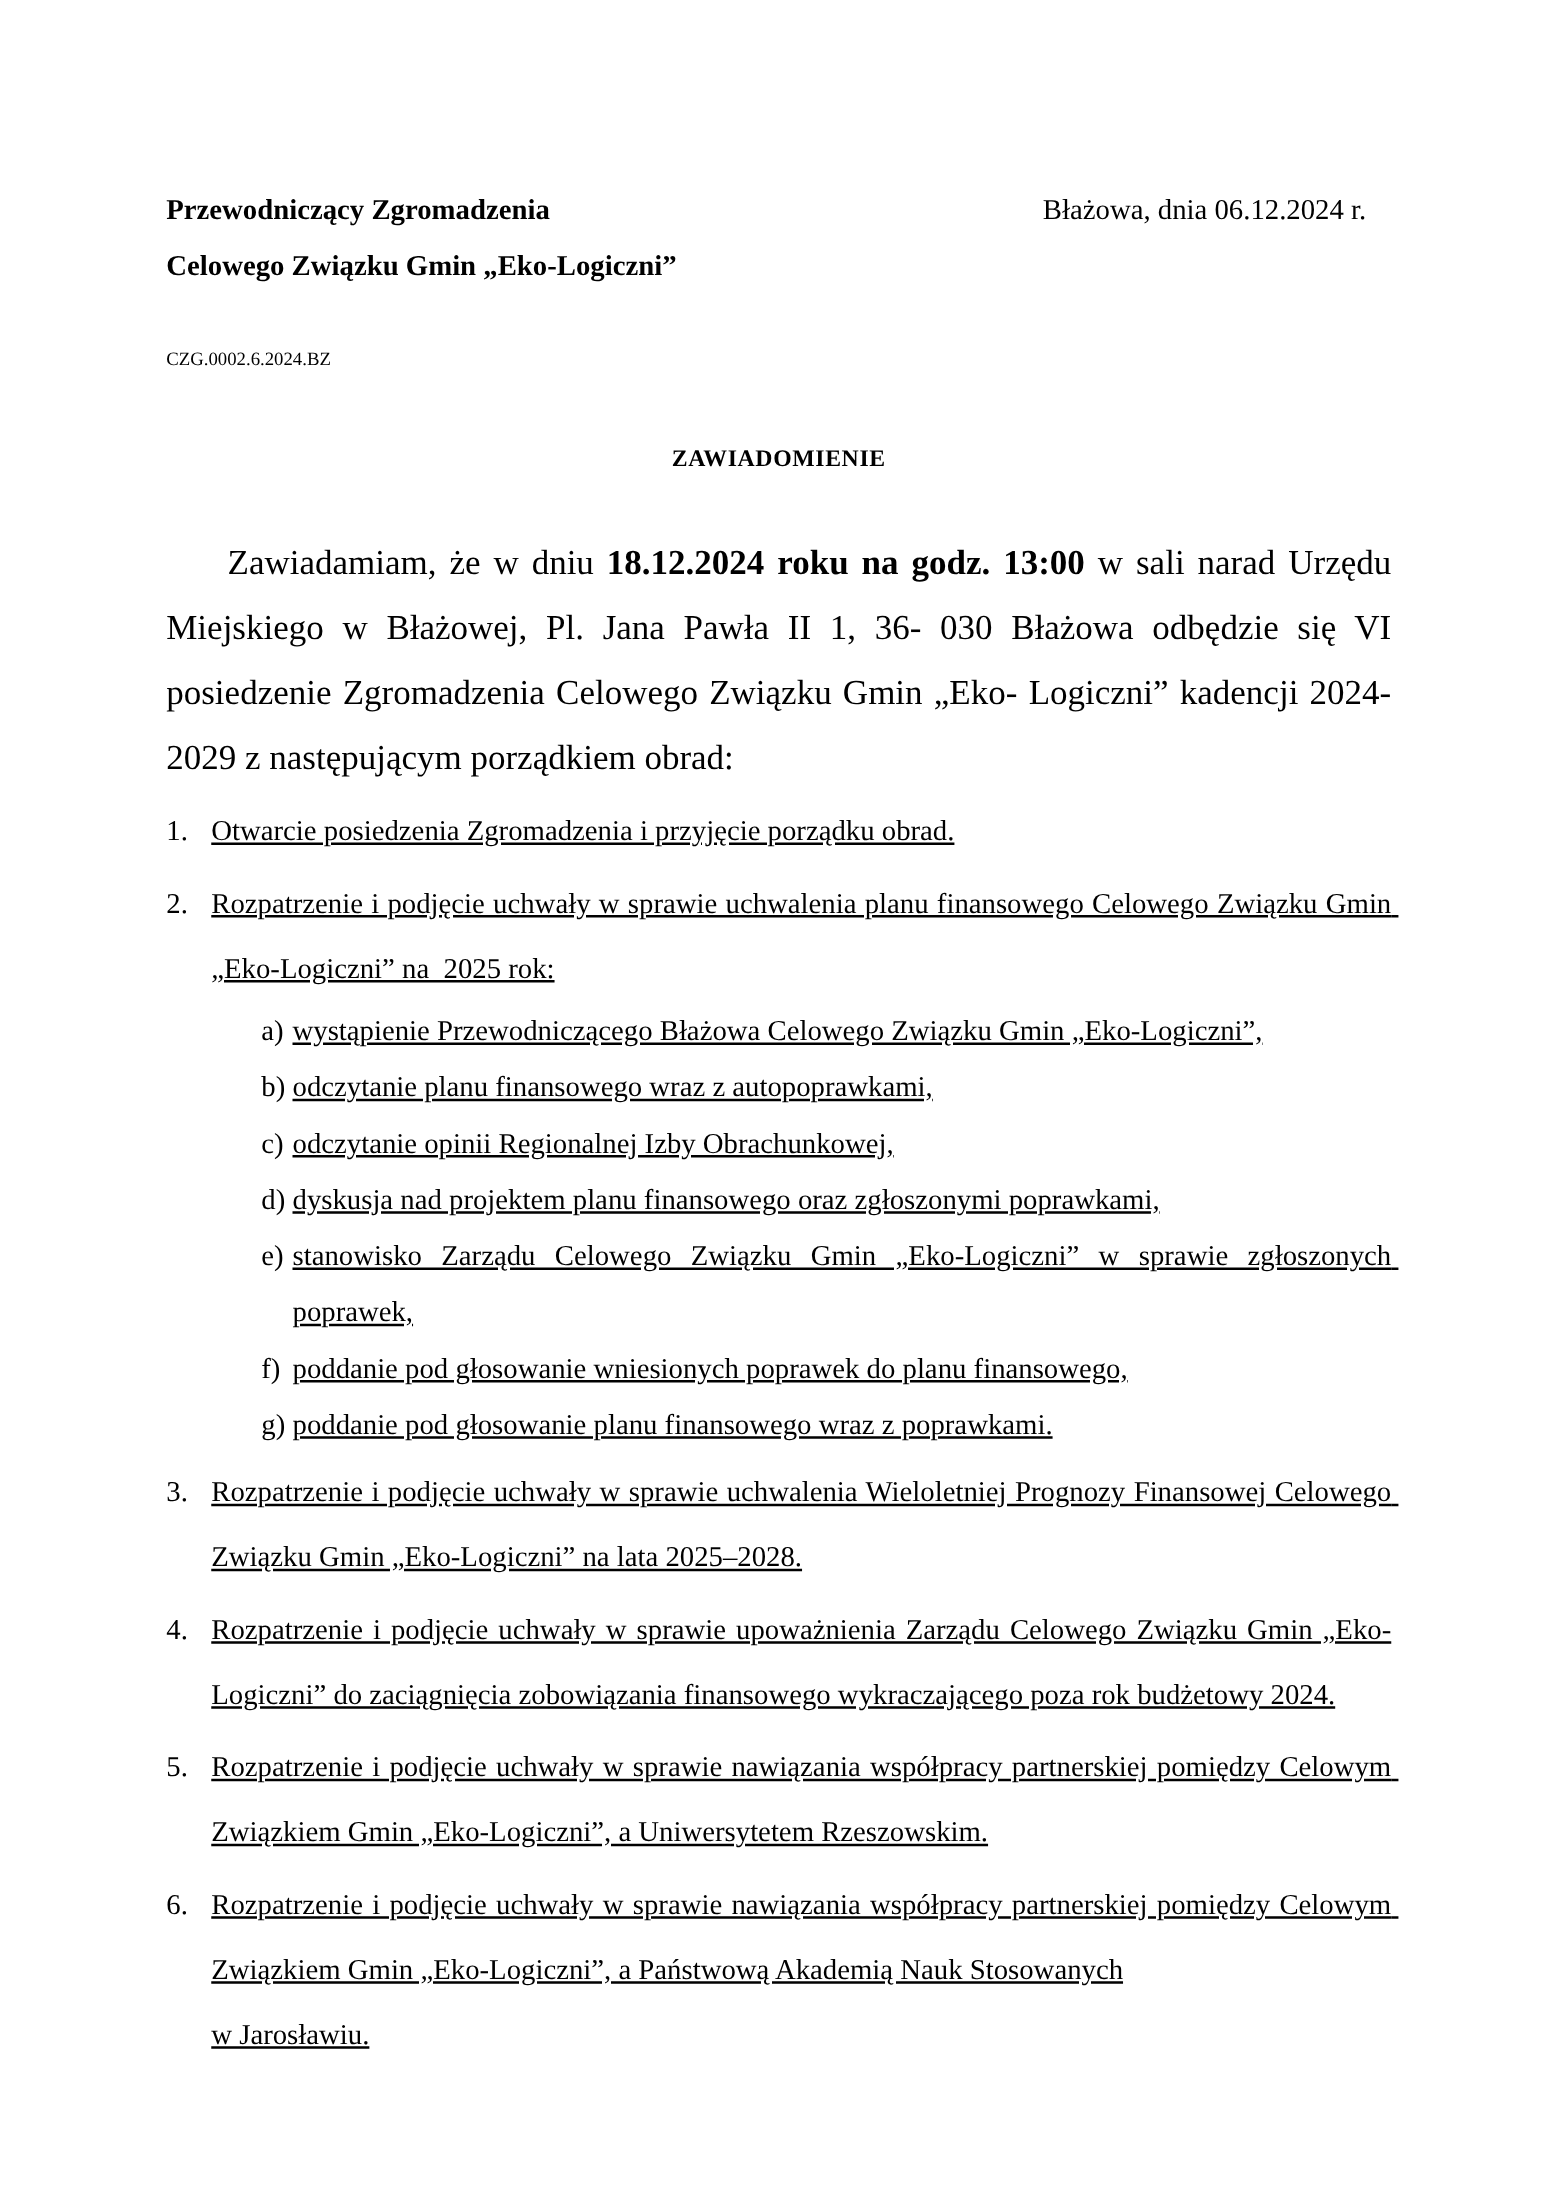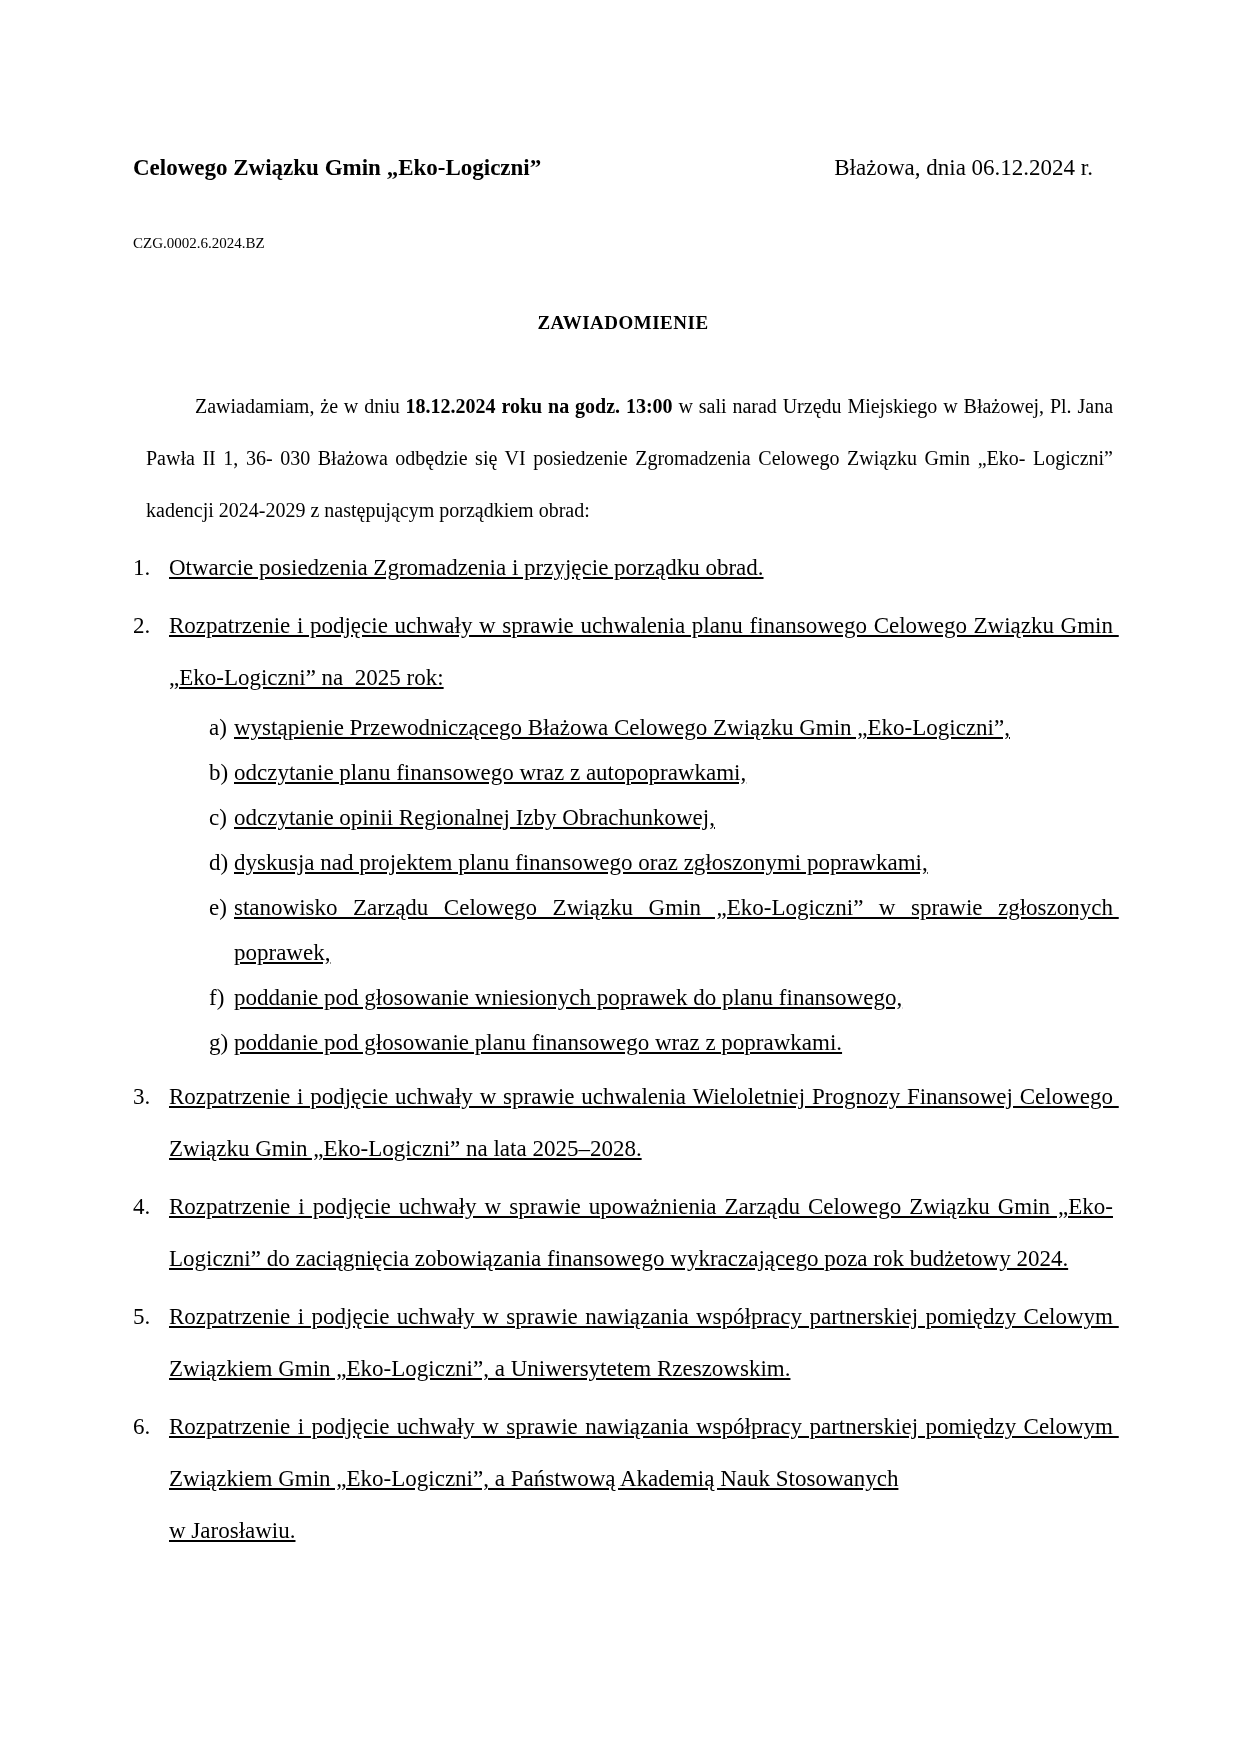--- a/index.html
+++ b/index.html
@@ -35,25 +35,24 @@
   .doc-title {
     margin-top: 48px;
     text-align: center;
     font-size: 19px;
     font-weight: bold;
     letter-spacing: 0.5px;
     line-height: 34px;
   }
   .intro {
     margin-top: 40px;
-    font-size: 20px;
+    font-size: 28px;
     line-height: 52px;
     text-align: justify;
     text-indent: 49px;
-    margin-left: 13px;
   }
   .intro span, .intro b { white-space: pre-wrap; }
   .agenda { margin-top: 6px; }
   .li {
     display: flex;
     font-size: 23px;
     line-height: 52px;
     text-align: justify;
     margin-top: 6px;
   }
@@ -70,20 +69,21 @@
   .letter { flex: 0 0 25px; }
   .sub-text { flex: 1; }
 </style>
 </head>
 <body>
 
 <div class="page">
 
   <div class="doc-header">
     <div class="sender">
+      <div>Przewodniczący Zgromadzenia</div>
       <div>Celowego Związku Gmin „Eko-Logiczni”</div>
     </div>
     <div class="place-date">Błażowa, dnia 06.12.2024 r.</div>
   </div>
 
   <div class="ref-number">CZG.0002.6.2024.BZ</div>
 
   <div class="doc-title">ZAWIADOMIENIE</div>
 
   <p class="intro"><span>Zawiadamiam, że w dniu </span><b>18.12.2024 roku na godz. 13:00</b><span> w sali narad Urzędu Miejskiego w Błażowej, Pl. Jana Pawła II 1, 36- 030 Błażowa odbędzie się VI posiedzenie Zgromadzenia Celowego Związku Gmin „Eko- Logiczni” kadencji 2024-2029 z następującym porządkiem obrad:</span></p>

